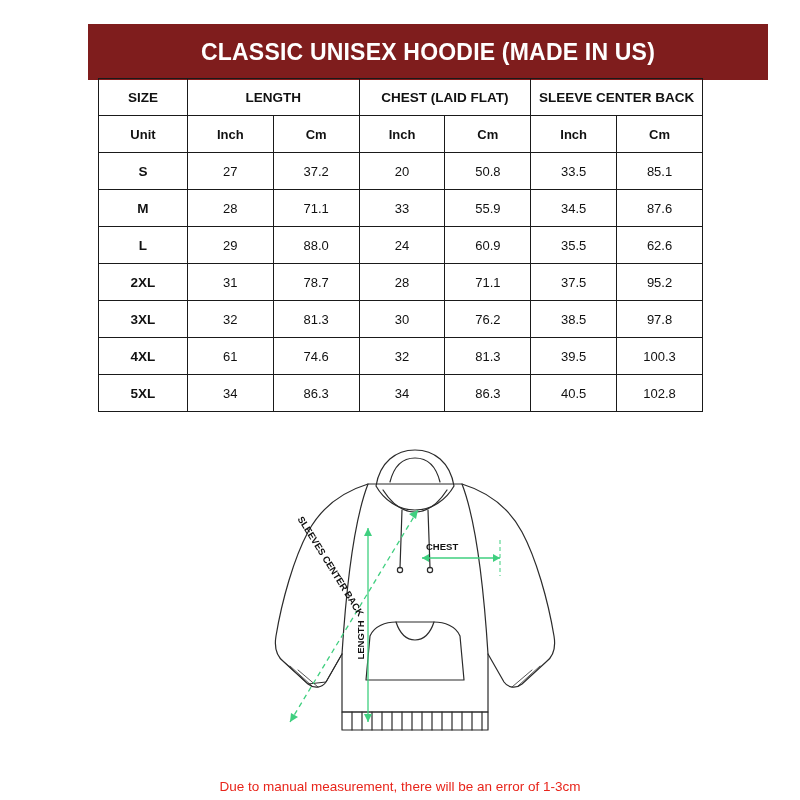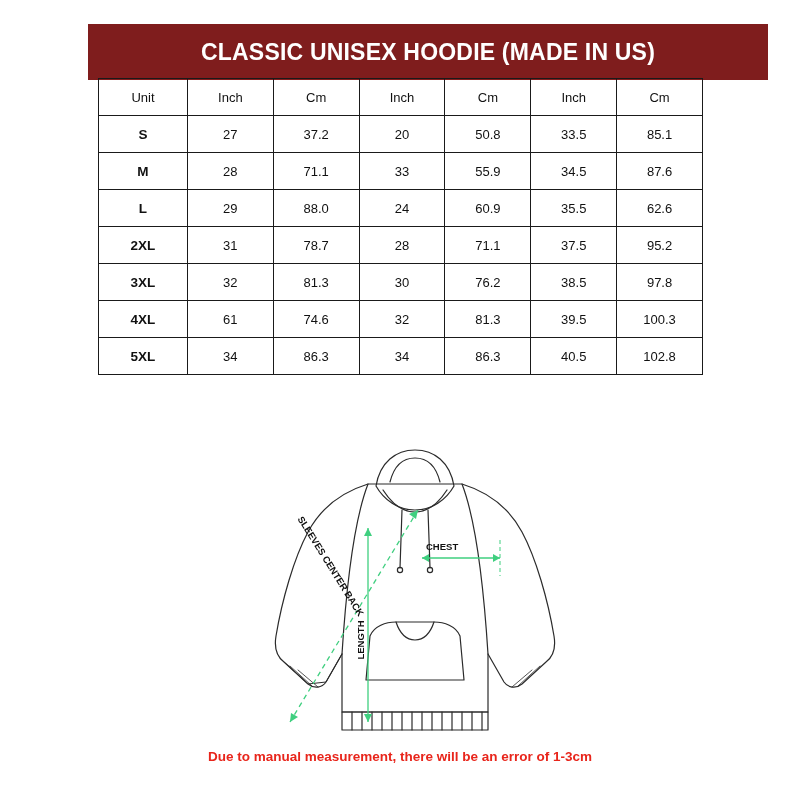--- a/index.html
+++ b/index.html
@@ -63,43 +63,43 @@
   }
   table.size-table th {
     font-weight: bold;
     font-size: 13.5px;
   }
   table.size-table td.sizecol {
     font-weight: bold;
     font-size: 13.5px;
   }
   table.size-table tr.unit-row td {
-    font-weight: normal;
+    font-weight: bold;
     font-size: 13px;
   }
   col.c-size   { width: 78px; }
   col.c-data   { width: 75.3px; }
   
   .illustration {
     position: absolute;
     left: 250px;
     top: 440px;
     width: 330px;
     height: 320px;
   }
   
   .footer-note {
     position: absolute;
     left: 0;
-    top: 749px;
+    top: 779px;
     width: 800px;
     text-align: center;
     color: #e8251b;
     font-size: 13.5px;
-    font-weight: bold;
+    font-weight: normal;
   }
 </style>
 </head>
 <body>
 
 <div class="page">
 
   <div class="header-banner">
     <div class="header-title">CLASSIC UNISEX HOODIE (MADE IN US)</div>
   </div>
@@ -109,20 +109,26 @@
       <colgroup>
         <col class="c-size">
           <col class="c-data">
           <col class="c-data">
           <col class="c-data">
           <col class="c-data">
           <col class="c-data">
           <col class="c-data">
       </colgroup>
       <thead>
+        <tr>
+          <th>SIZE</th>
+          <th colspan="2">LENGTH</th>
+          <th colspan="2">CHEST (LAID FLAT)</th>
+          <th colspan="2">SLEEVE CENTER BACK</th>
+        </tr>
         <tr class="unit-row">
           <td>Unit</td>
           <td>Inch</td>
           <td>Cm</td>
           <td>Inch</td>
           <td>Cm</td>
           <td>Inch</td>
           <td>Cm</td>
         </tr>
       </thead>

